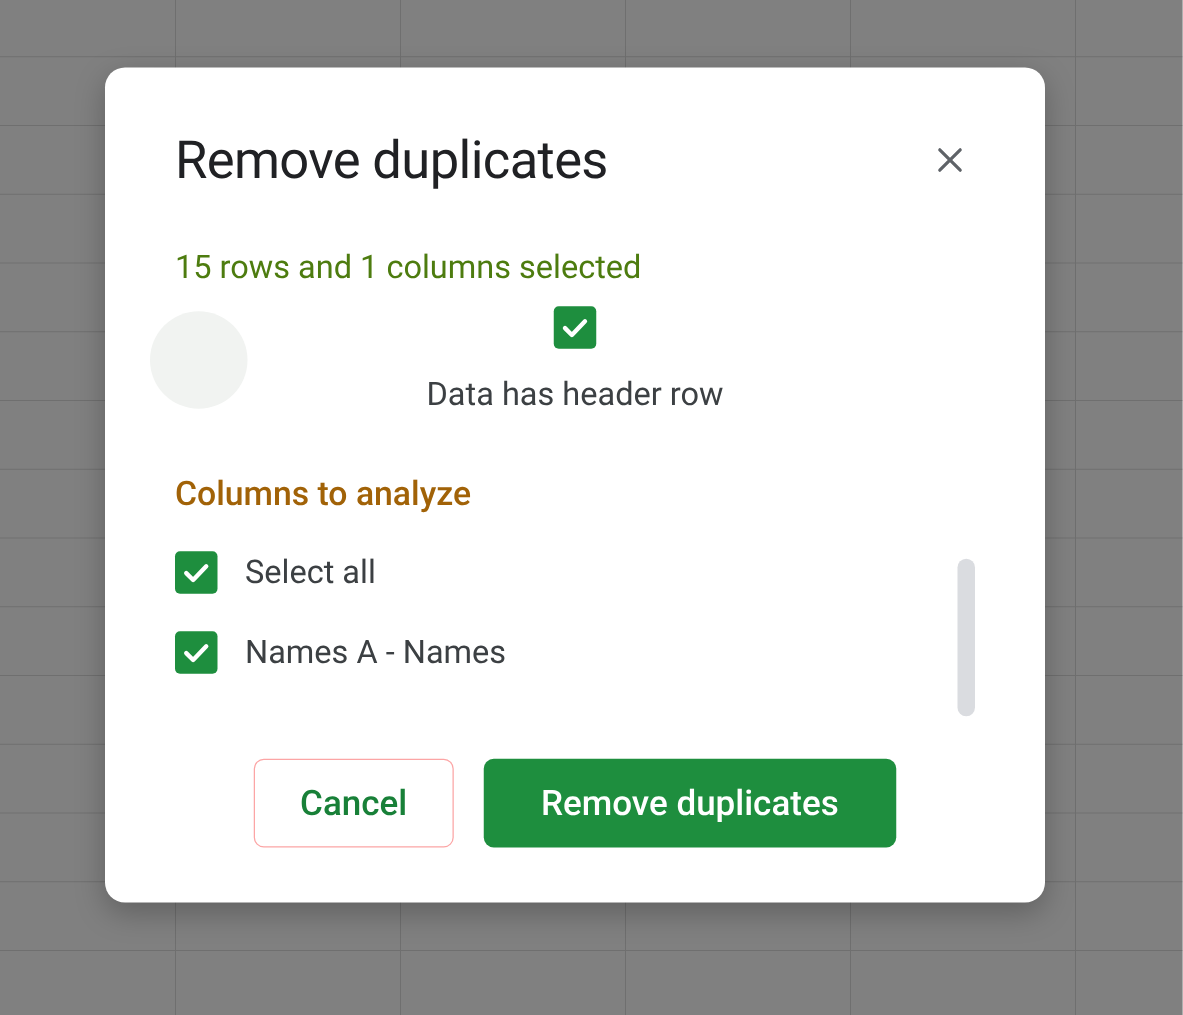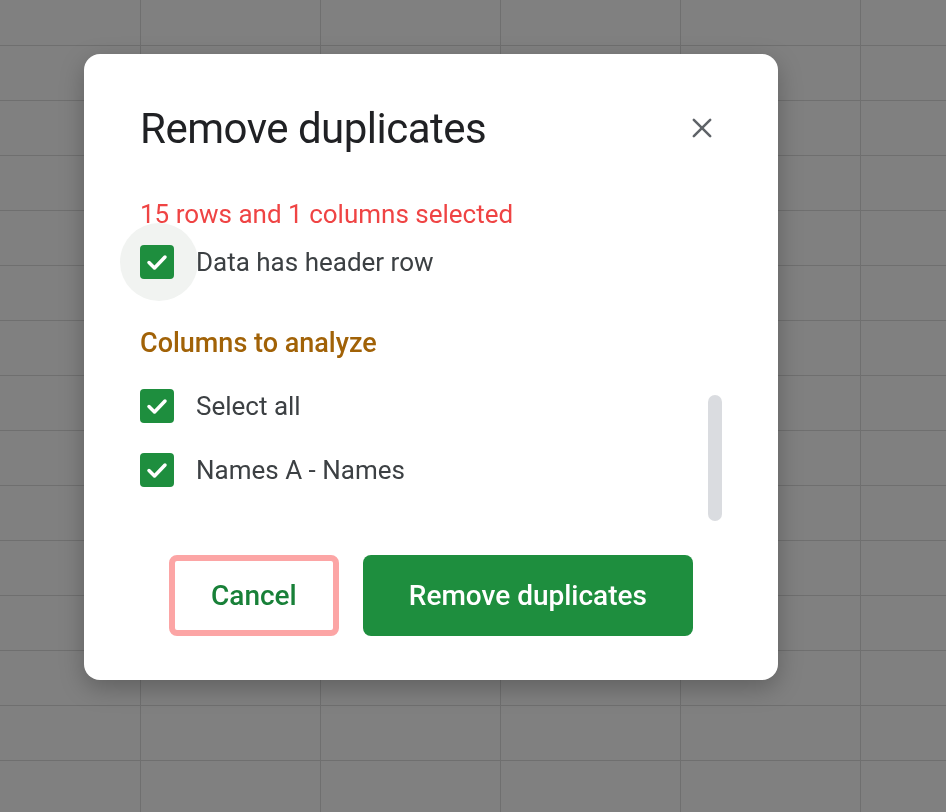--- a/index.html
+++ b/index.html
@@ -23,21 +23,21 @@
       background-image:
         linear-gradient(to right, #6f6f6f 1px, transparent 1px),
         linear-gradient(to bottom, #6f6f6f 1px, transparent 1px);
       background-size: 180px 55px;
       background-position: -40px -10px;
     }
     .dialog {
       position: absolute;
       left: 84px;
       top: 54px;
-      width: 694px;
+      width: 752px;
       background: #fff;
       border-radius: 16px;
       box-shadow: 0 8px 24px rgba(0,0,0,0.25);
       padding: 50px 56px 44px 56px;
     }
     .dialog-header {
       display: flex;
       justify-content: space-between;
       align-items: flex-start;
     }
@@ -52,32 +52,33 @@
       width: 40px;
       height: 40px;
       display: flex;
       align-items: center;
       justify-content: center;
       color: #5f6368;
       margin-top: 4px;
     }
     .selection-info {
       font-size: 26px;
-      color: #ef4444;
+      color: #4d7c0f;
       margin-top: 46px;
     }
     .checkbox-row {
       display: flex;
       align-items: center;
       gap: 22px;
       margin-top: 24px;
     }
     .checkbox-row.header-row {
       margin-top: 16px;
       position: relative;
+      flex-direction: column;
     }
     .halo {
       position: absolute;
       left: -20px;
       top: 50%;
       transform: translateY(-50%);
       width: 78px;
       height: 78px;
       border-radius: 50%;
       background: #f1f3f1;
@@ -135,21 +136,21 @@
       font-size: 28px;
       font-weight: 500;
       padding: 18px 36px;
       border-radius: 8px;
       cursor: pointer;
       font-family: inherit;
     }
     .btn-cancel {
       background: #fff;
       color: #188038;
-      border: 6px solid #fca5a5;
+      border: 1px solid #fca5a5;
     }
     .btn-primary {
       background: #1e8e3e;
       color: #fff;
       border: none;
       padding: 18px 46px;
     }
   </style>
 </head>
 <body>

